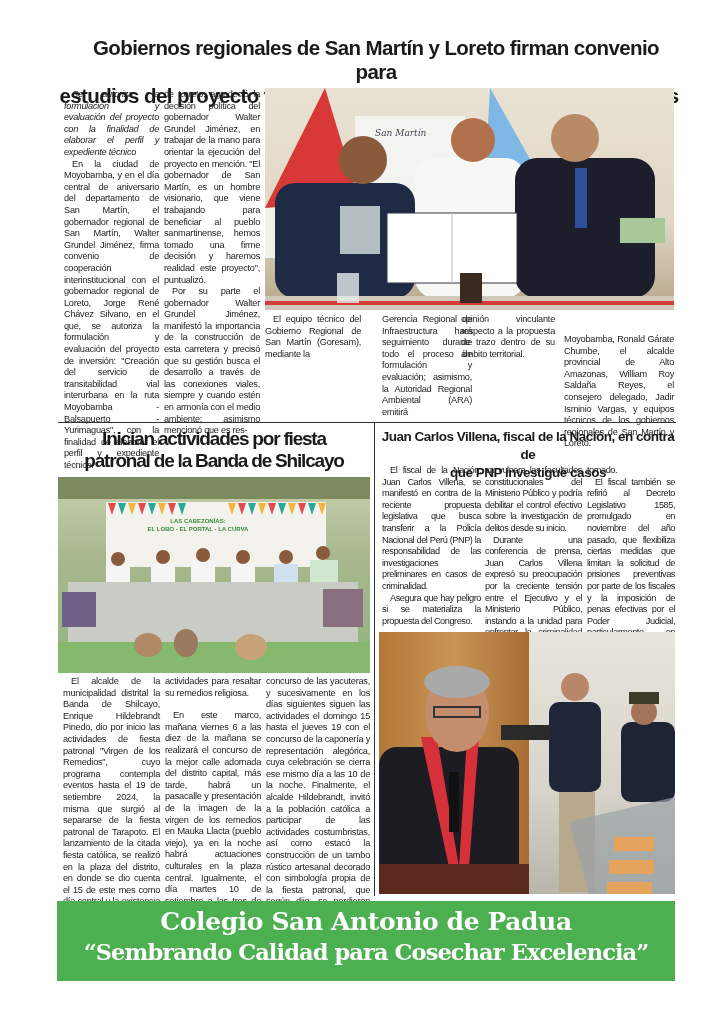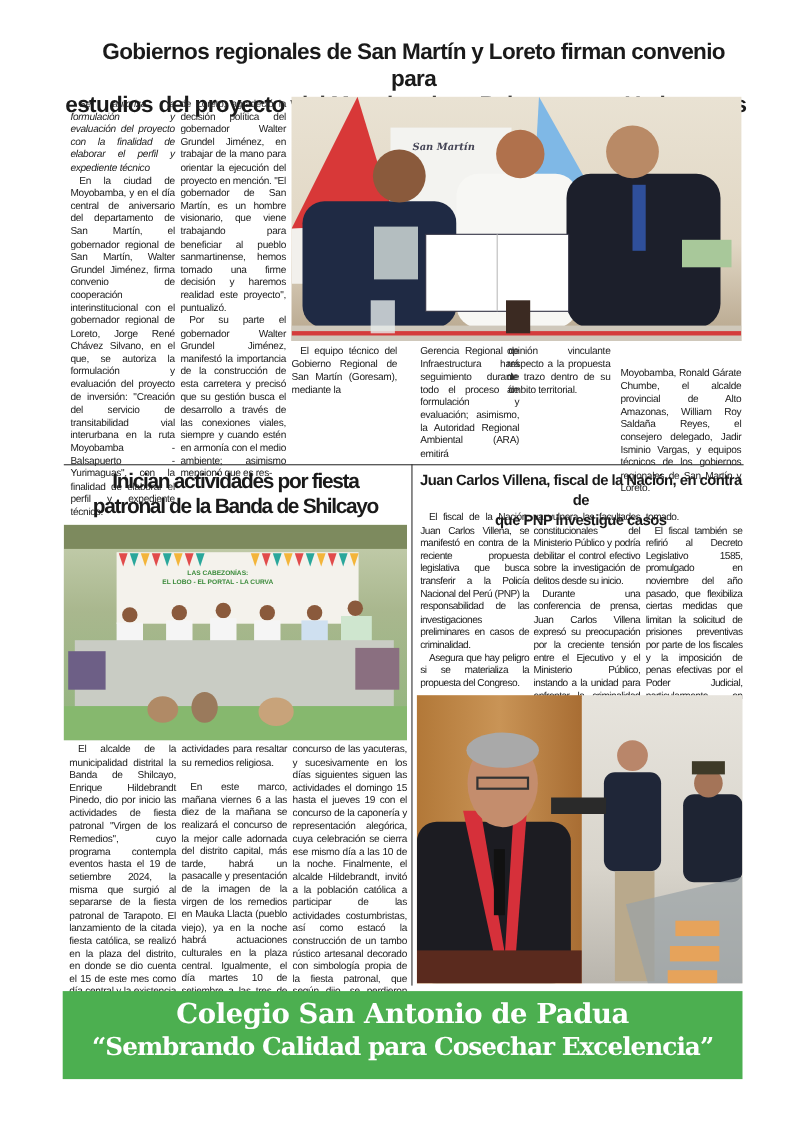--- a/index.html
+++ b/index.html
@@ -15,21 +15,21 @@
     position: absolute; font-size: 9.2px; line-height: 11.6px; text-align: justify;
     letter-spacing: -0.25px; color: #222;
   }
   .col p { text-indent: 8px; }
   .col p.noindent { text-indent: 0; }
   .col p.gap { margin-top: 11px; }
   .col .kicker { font-style: italic; }
 
   
   .photo { position: absolute; overflow: hidden; }
-  .ph1 { background: linear-gradient(180deg, #e9e2d3 0%, #e1d7c4 60%, #b6a58c 100%); font-weight: bold; }
+  .ph1 { background: linear-gradient(180deg, #e9e2d3 0%, #e1d7c4 60%, #b6a58c 100%); }
   .ph2 { background: linear-gradient(180deg, #c7d0b0 0%, #a9b78e 40%, #90b57d 100%); }
   .ph3a { background: linear-gradient(90deg, #b27838 0%, #c99456 50%, #a86d33 100%); }
   .ph3b { background: linear-gradient(180deg, #e7e4dd 0%, #d8d4cb 60%, #b9b5ad 100%); }
 
   .divider-h { position: absolute; height: 1px; background: #333; }
   .divider-v { position: absolute; width: 1px; background: #333; }
 
   .banner {
     position: absolute; left: 57px; top: 901px; width: 618px; height: 80px;
     background: #4caf50; color: #ffffff; text-align: center;

